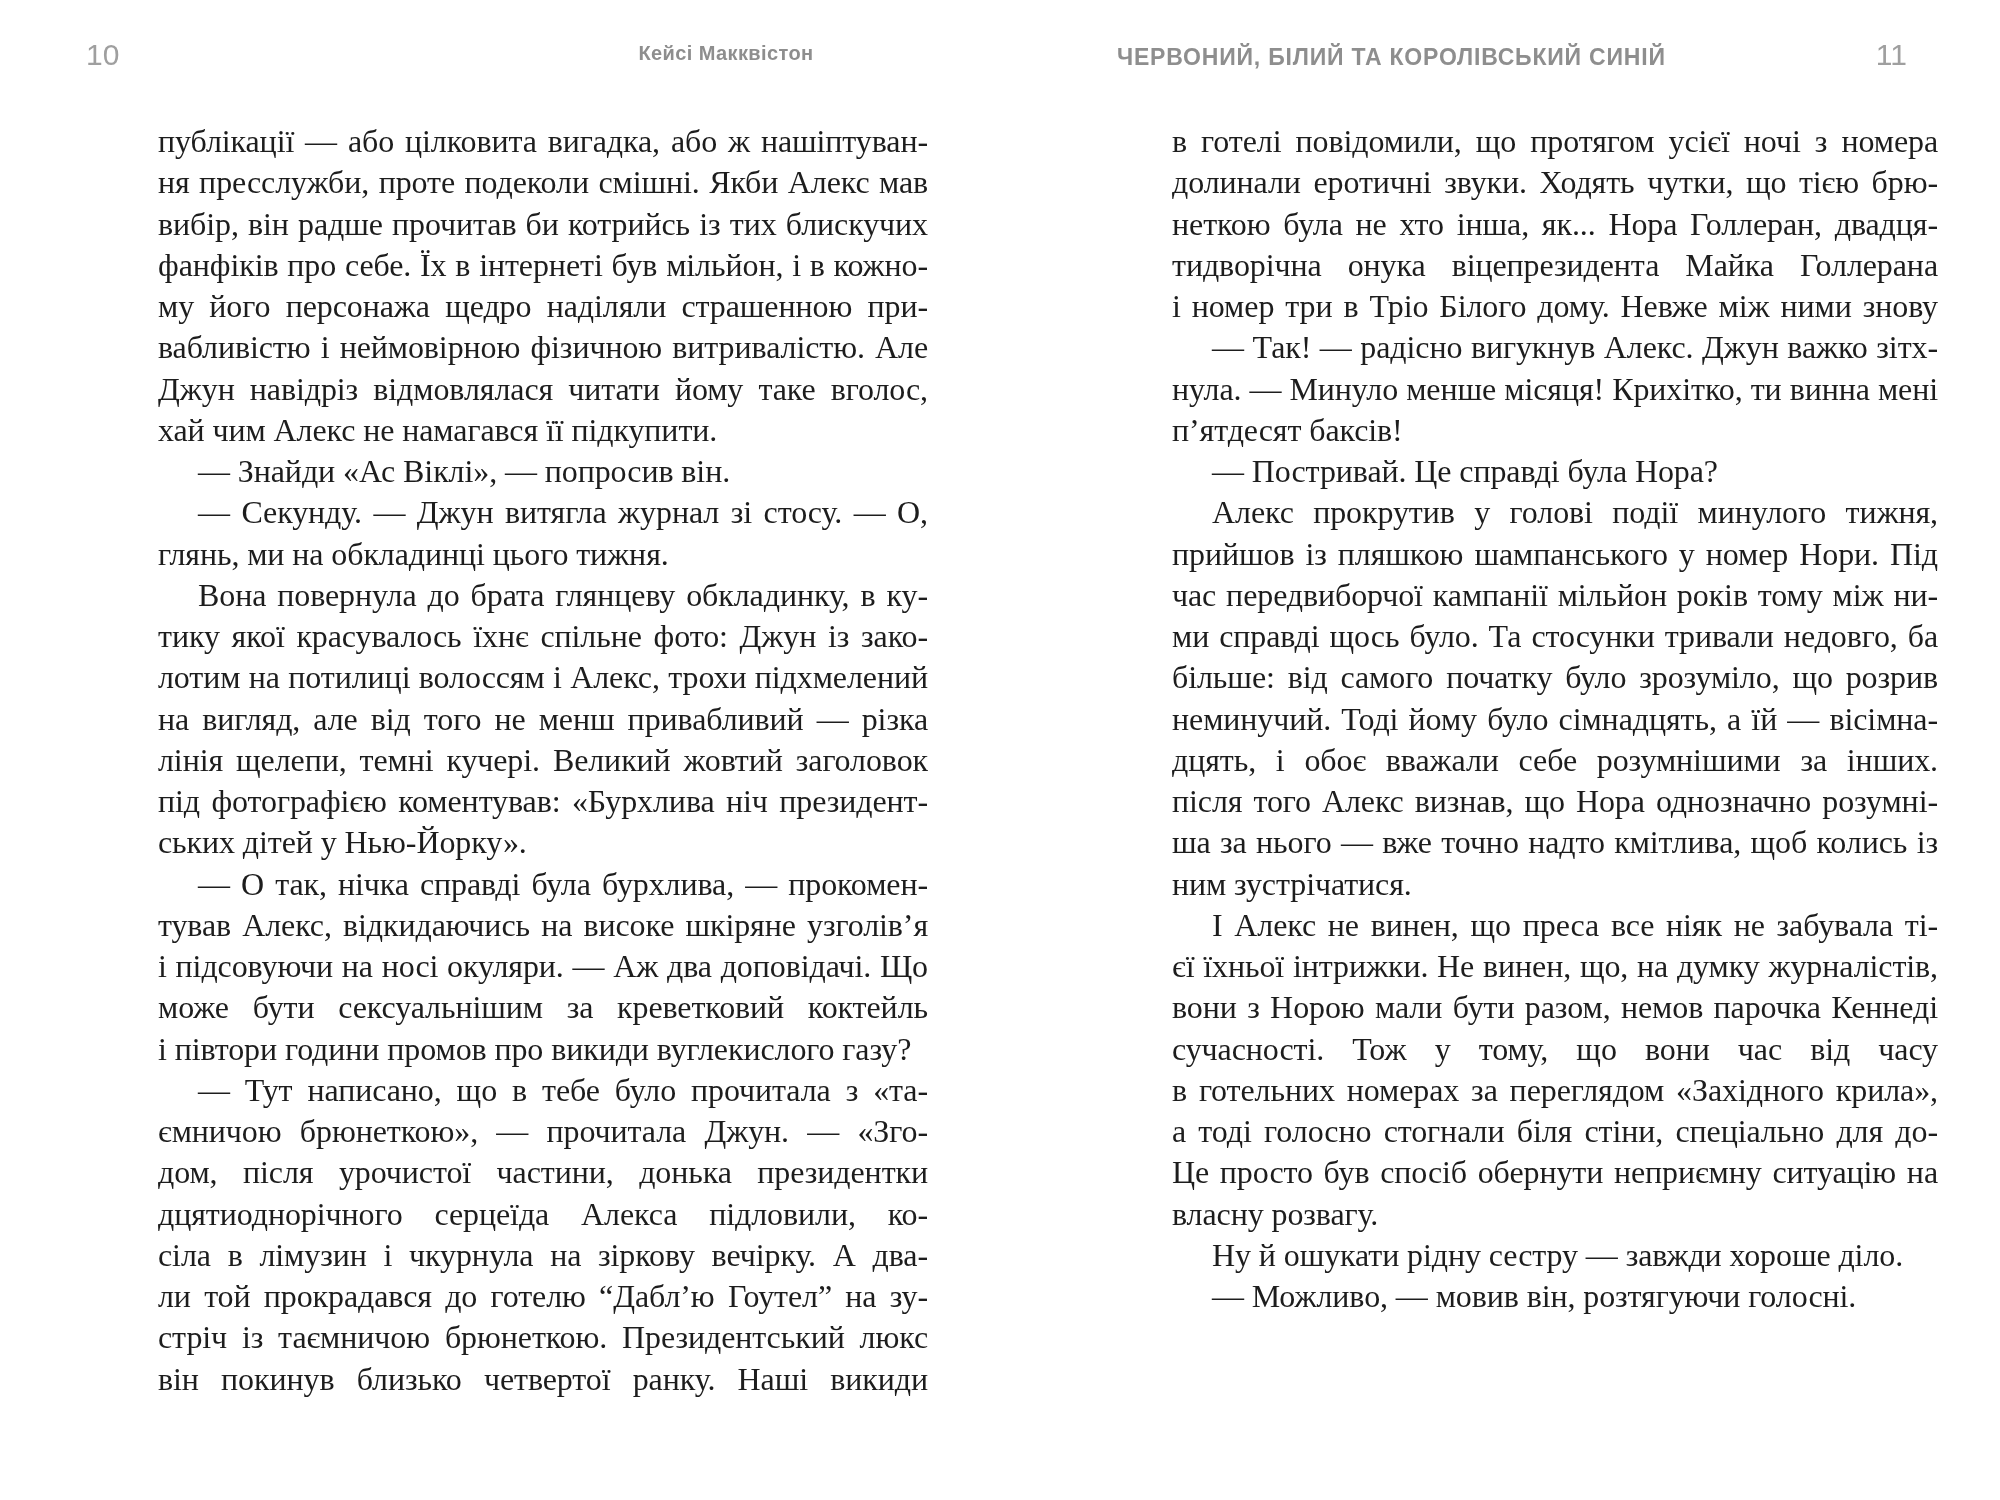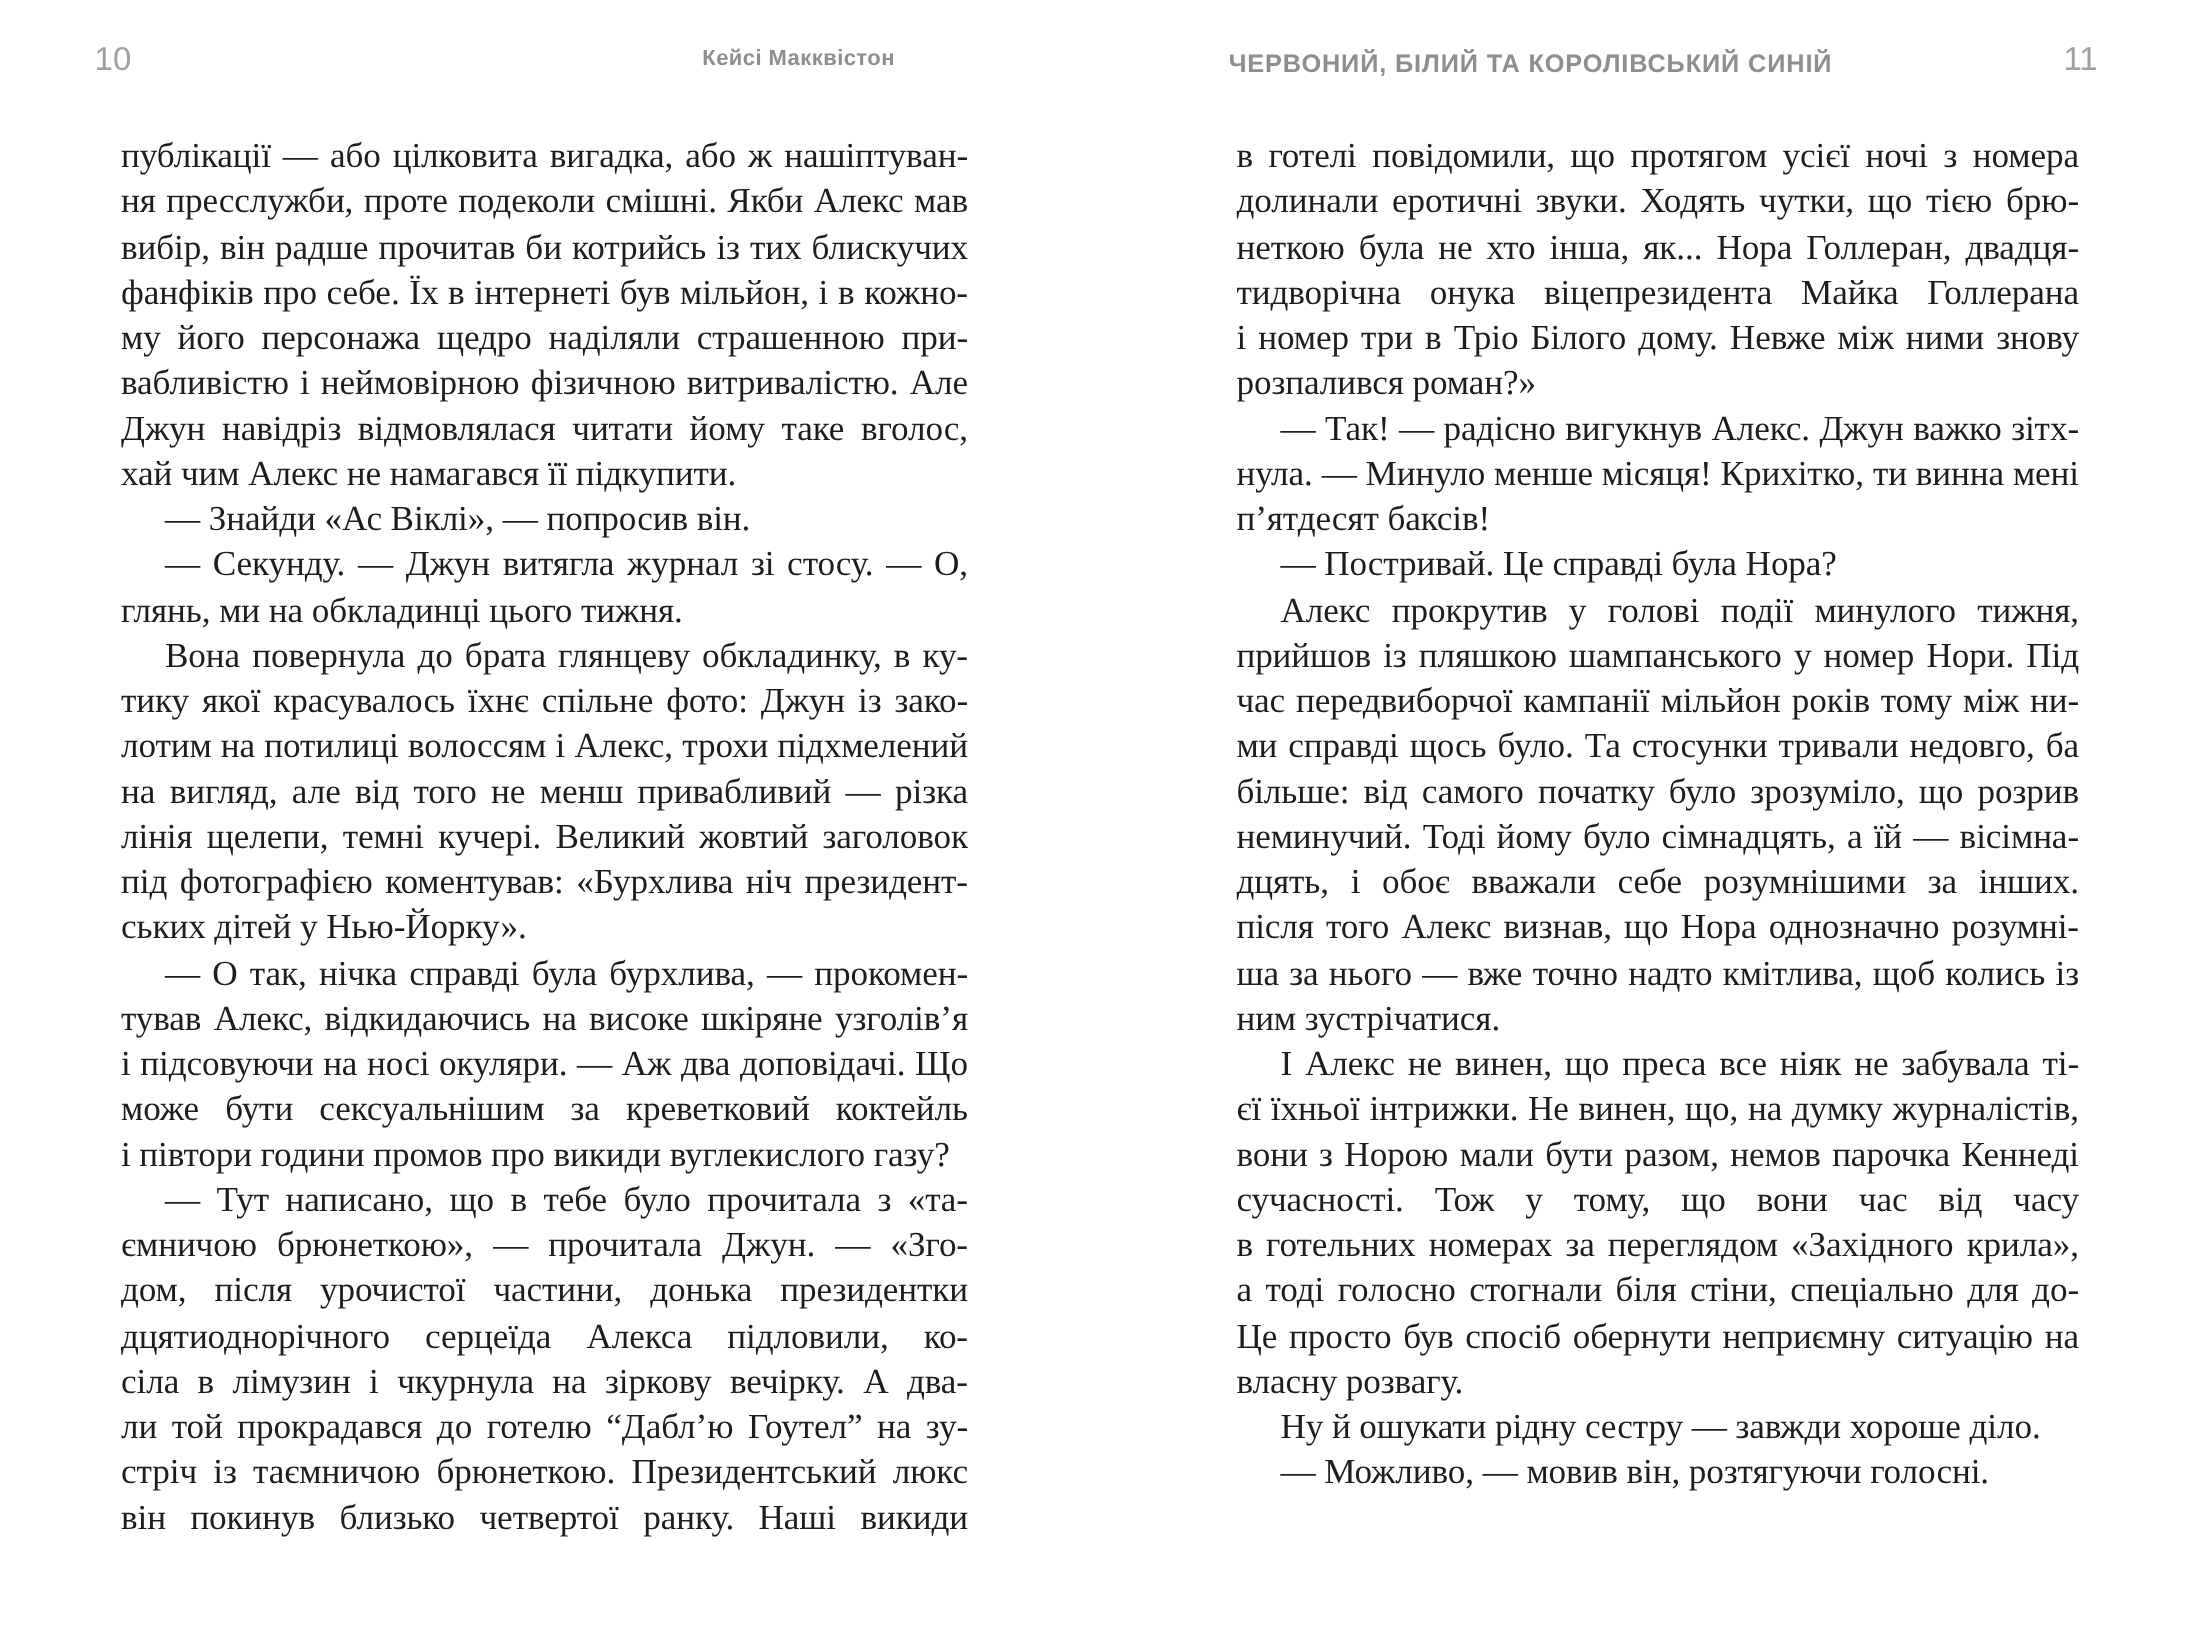--- a/index.html
+++ b/index.html
@@ -26,21 +26,21 @@
   .running-head {
     position:absolute;
     font-family:"Liberation Sans", sans-serif;
     font-weight:700; color:#8e8e8e; white-space:nowrap;
   }
   .page-left  .running-head { left:726px; top:42px; transform:translateX(-50%);
     font-size:20px; letter-spacing:0.4px; }
   .page-right .running-head { left:117px; top:44px;
     font-size:23px; letter-spacing:0.8px; }
 
-  .text-column { position:absolute; top:121px; }
+  .text-column { position:absolute; top:121px;margin-left:48px; }
   .page-left  .text-column { left:110px; width:770px; }
   .page-right .text-column { left:124px; width:766px; }
 
   .line {
     height:41.25px; line-height:41.25px;
     font-size:32px;
     text-align:justify;
     text-align-last:justify;
     overflow:hidden;
     letter-spacing:-0.1px;
@@ -93,21 +93,20 @@
 
   <section class="page page-right">
     <span class="running-head">ЧЕРВОНИЙ, БІЛИЙ ТА КОРОЛІВСЬКИЙ СИНІЙ</span>
     <span class="pagenum">11</span>
     <div class="text-column">
         <div class="line">в готелі повідомили, що протягом усієї ночі з номера</div>
         <div class="line">долинали еротичні звуки. Ходять чутки, що тією брю-</div>
         <div class="line">неткою була не хто інша, як... Нора Голлеран, двадця-</div>
         <div class="line">тидворічна онука віцепрезидента Майка Голлерана</div>
         <div class="line">і номер три в Тріо Білого дому. Невже між ними знову</div>
-        <div class="line end">розпалився роман?»</div>
         <div class="line in">— Так! — радісно вигукнув Алекс. Джун важко зітх-</div>
         <div class="line">нула. — Минуло менше місяця! Крихітко, ти винна мені</div>
         <div class="line end">п’ятдесят баксів!</div>
         <div class="line in end">— Постривай. Це справді була Нора?</div>
         <div class="line in">Алекс прокрутив у голові події минулого тижня, коли</div>
         <div class="line">прийшов із пляшкою шампанського у номер Нори. Під</div>
         <div class="line">час передвиборчої кампанії мільйон років тому між ни-</div>
         <div class="line">ми справді щось було. Та стосунки тривали недовго, ба</div>
         <div class="line">більше: від самого початку було зрозуміло, що розрив</div>
         <div class="line">неминучий. Тоді йому було сімнадцять, а їй — вісімна-</div>

